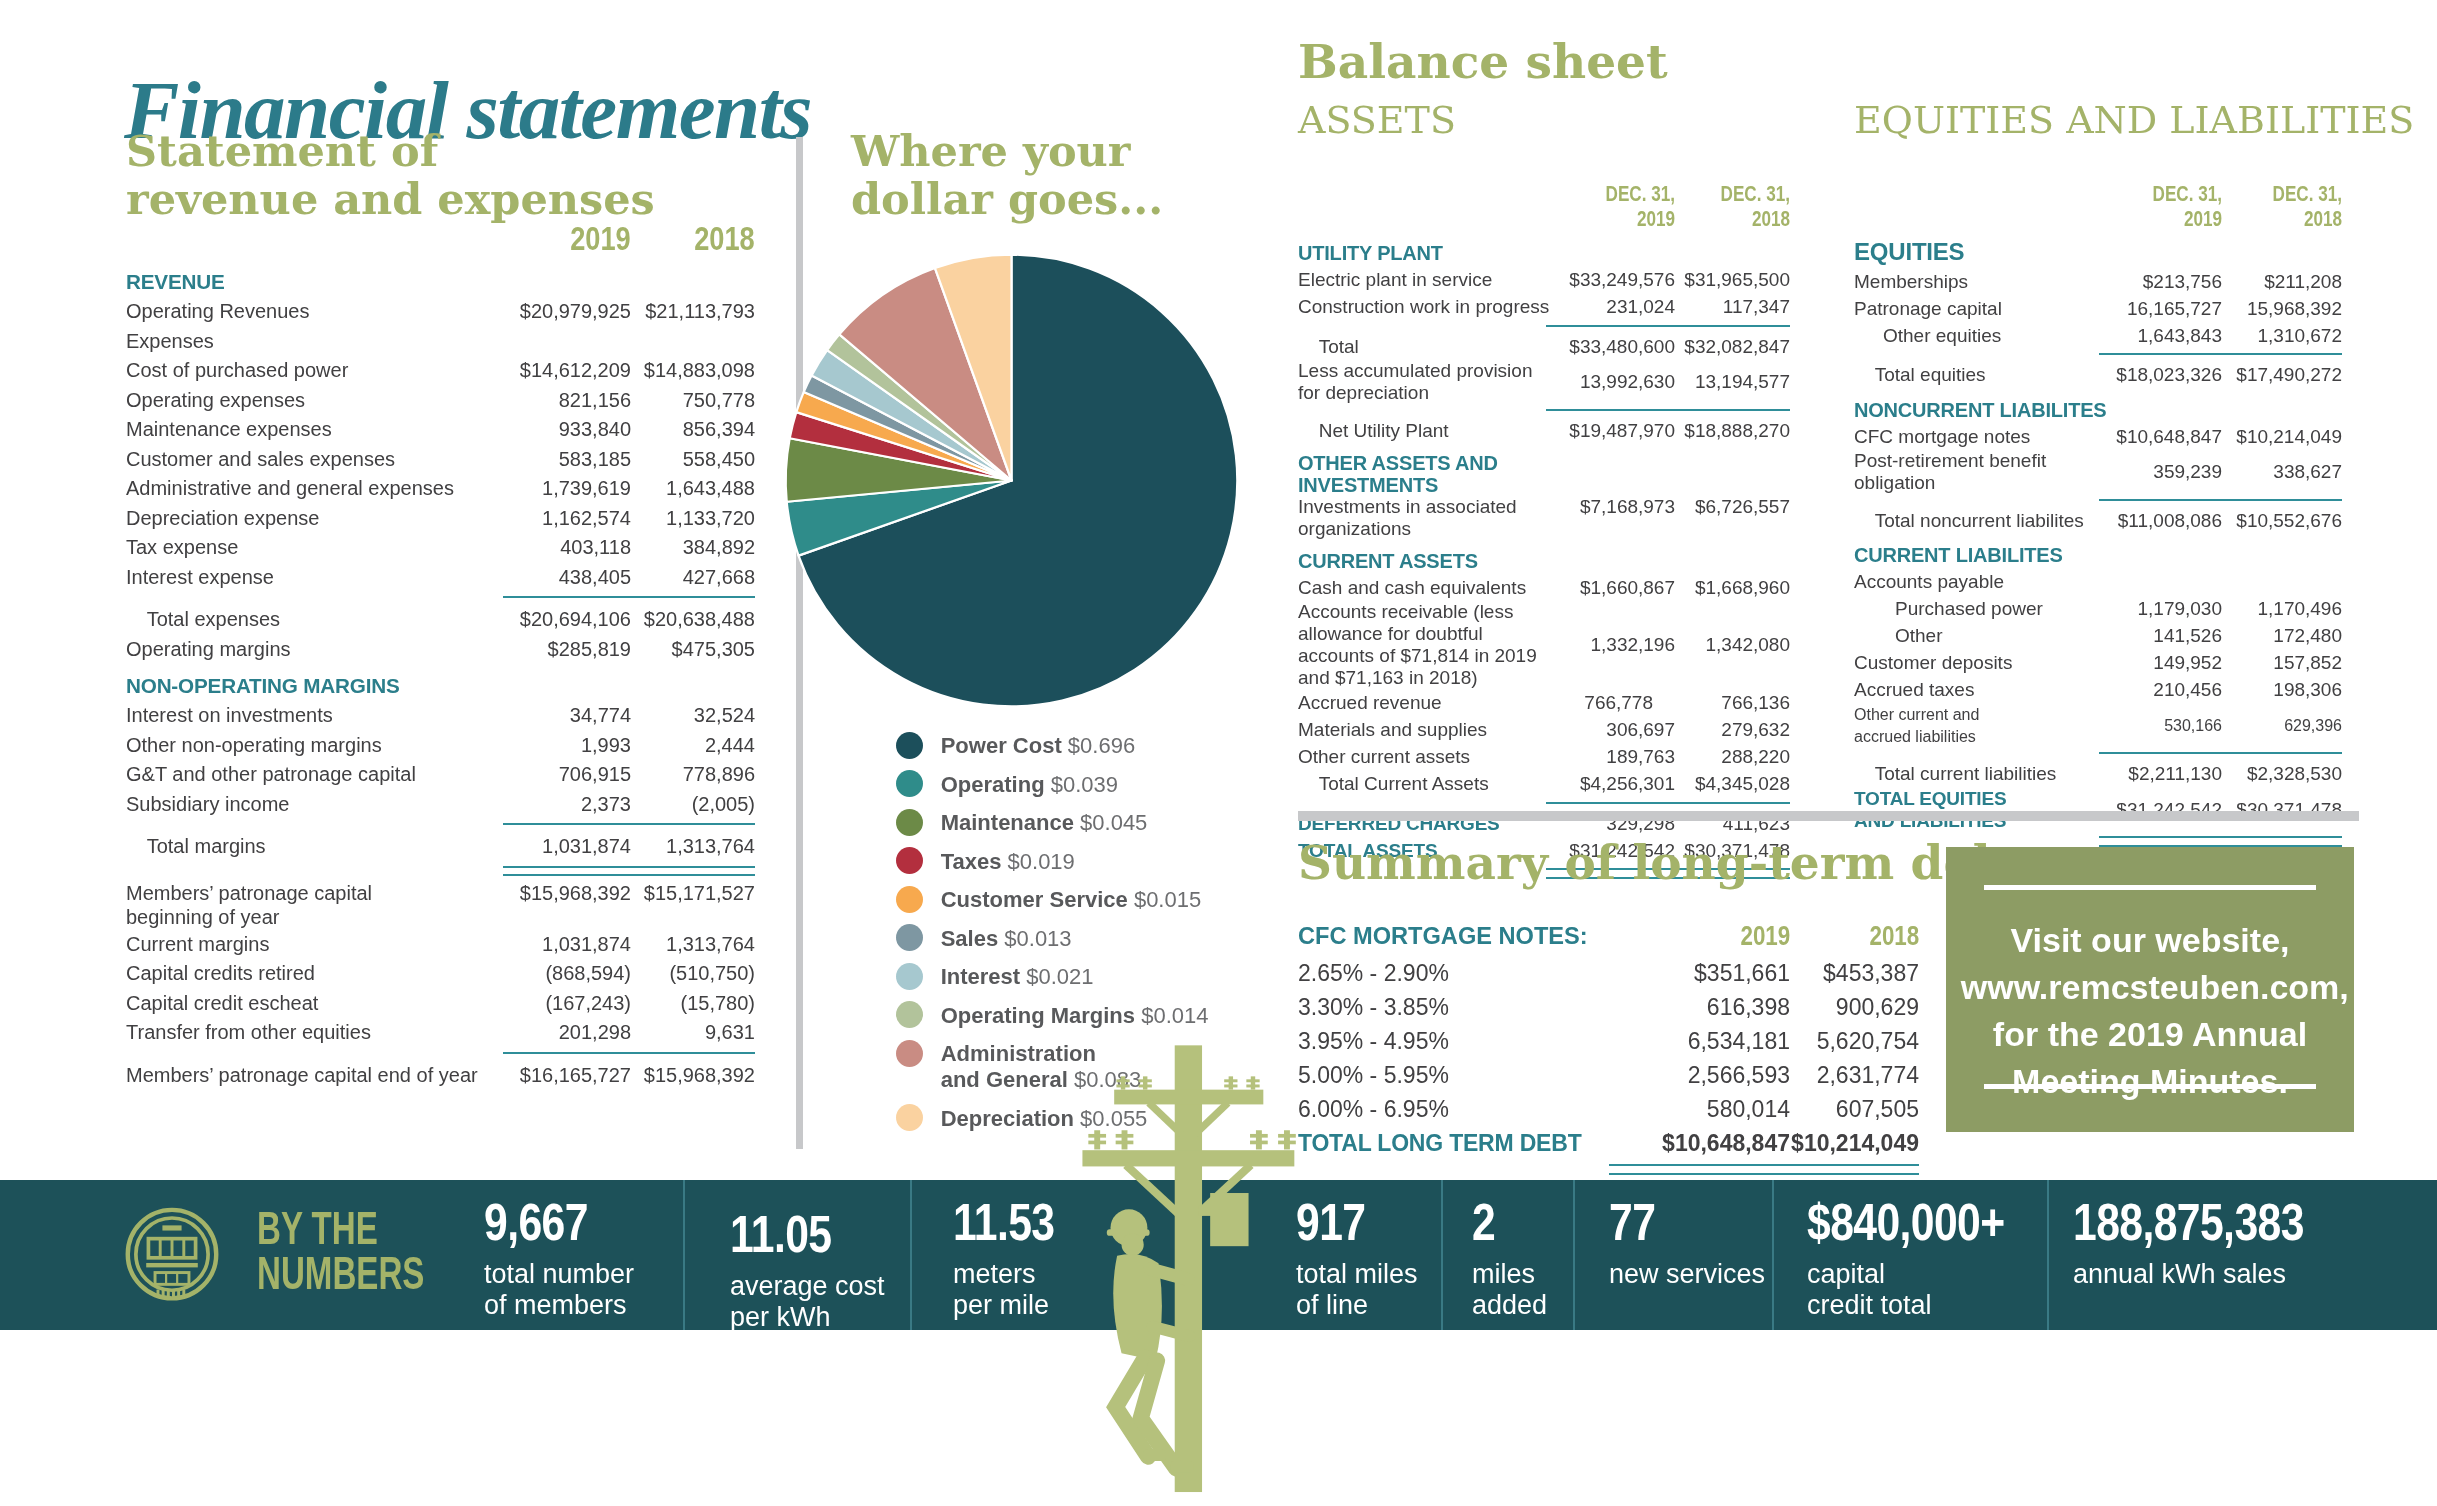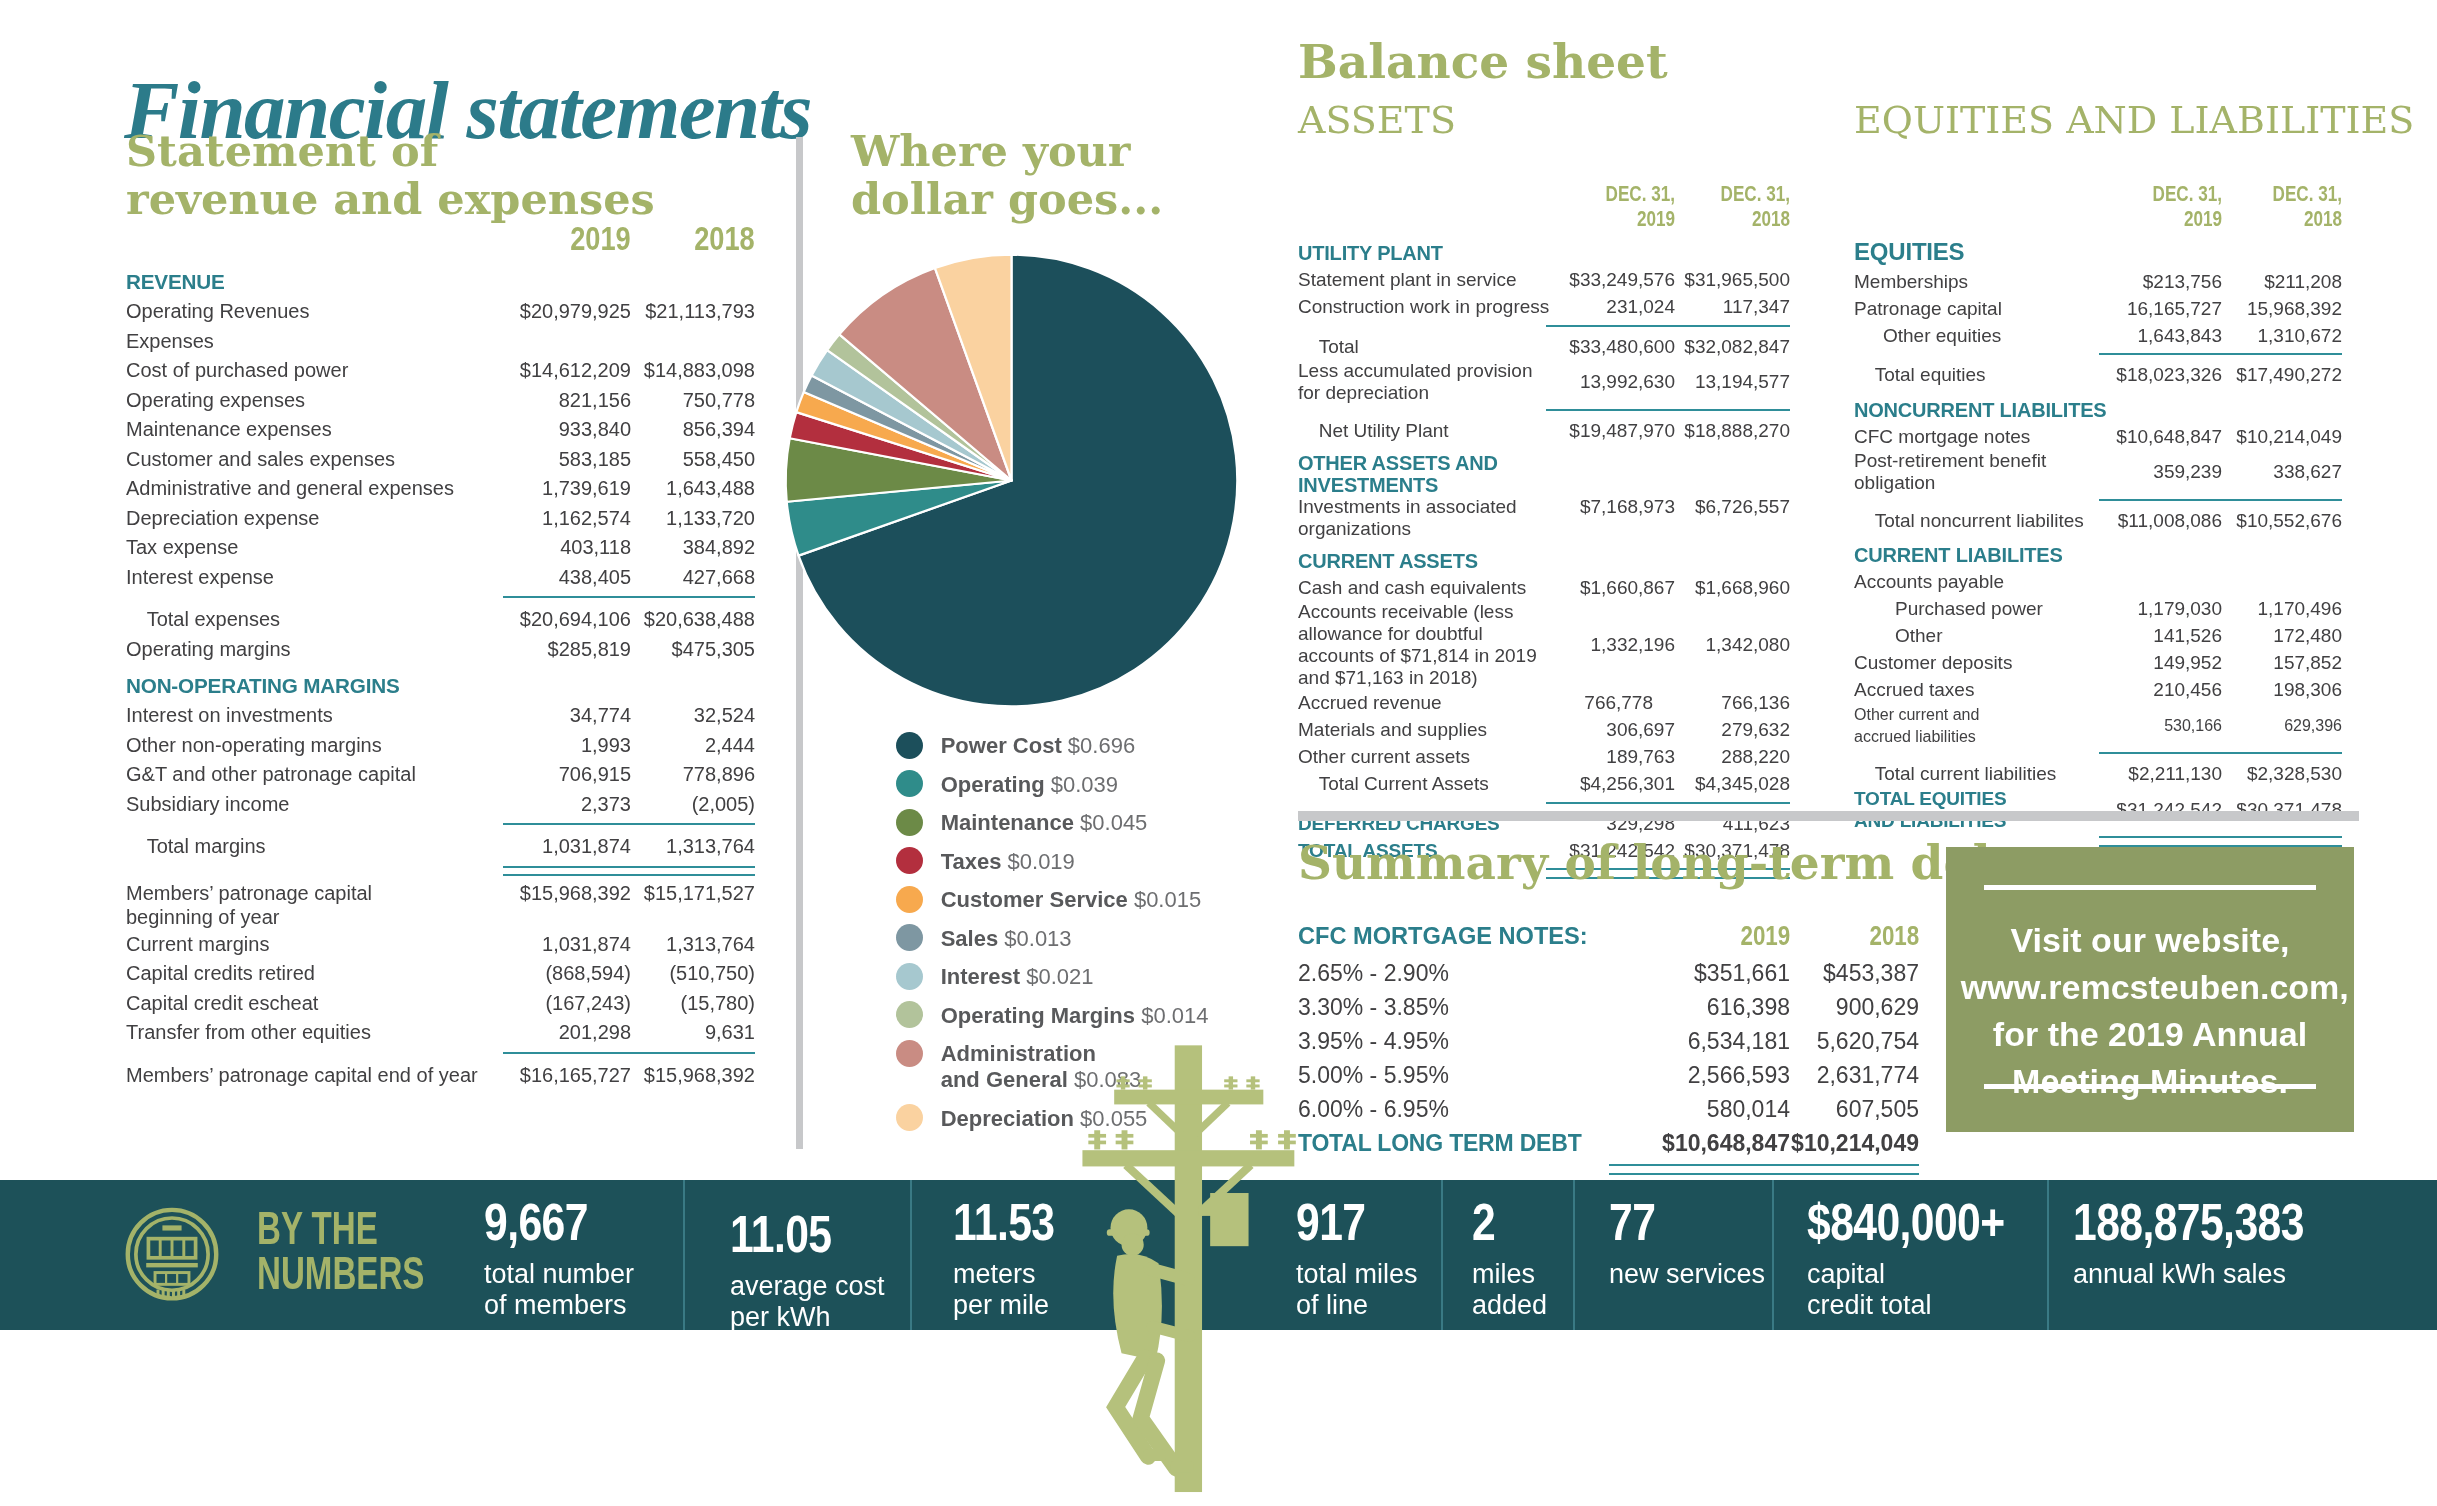--- a/index.html
+++ b/index.html
@@ -275,21 +275,21 @@
 <div id="assets-table" class="ftab" style="left:1298px;top:182px;width:492px;">
     <div class="trow" style="min-height:34px;">
       <div class="tl" style="font-size:19px;color:#2b7e8b;font-weight:bold;"></div>
       <div class="tv yhdr" style="width:118px;font-size:21.4px;"><span class="cnd">DEC. 31, 2019</span></div>
       <div class="tv yhdr" style="width:115px;font-size:21.4px;"><span class="cnd">DEC. 31, 2018</span></div>
     </div>
     <div class="th" style="font-size:20px;line-height:22px;margin-top:7.4px;min-height:27px;display:flex;align-items:center;">
         <span>UTILITY PLANT</span>
     </div>
     <div class="trow     " style="font-size:19px;line-height:22px;min-height:27px;">
-      <div class="tl">Statement plant in service</div>
+      <div class="tl">Electric plant in service</div>
       <div class="tv" style="width:118px;">$33,249,576</div>
       <div class="tv" style="width:115px;">$31,965,500</div>
     </div>
     <div class="trow     " style="font-size:19px;line-height:22px;min-height:27px;">
       <div class="tl">Construction work in progress</div>
       <div class="tv" style="width:118px;">231,024</div>
       <div class="tv" style="width:115px;">117,347</div>
     </div>
     <div class="trule" style="margin:4.4px 0;">
         <div class="line s" style="margin-left:248px;"></div>

